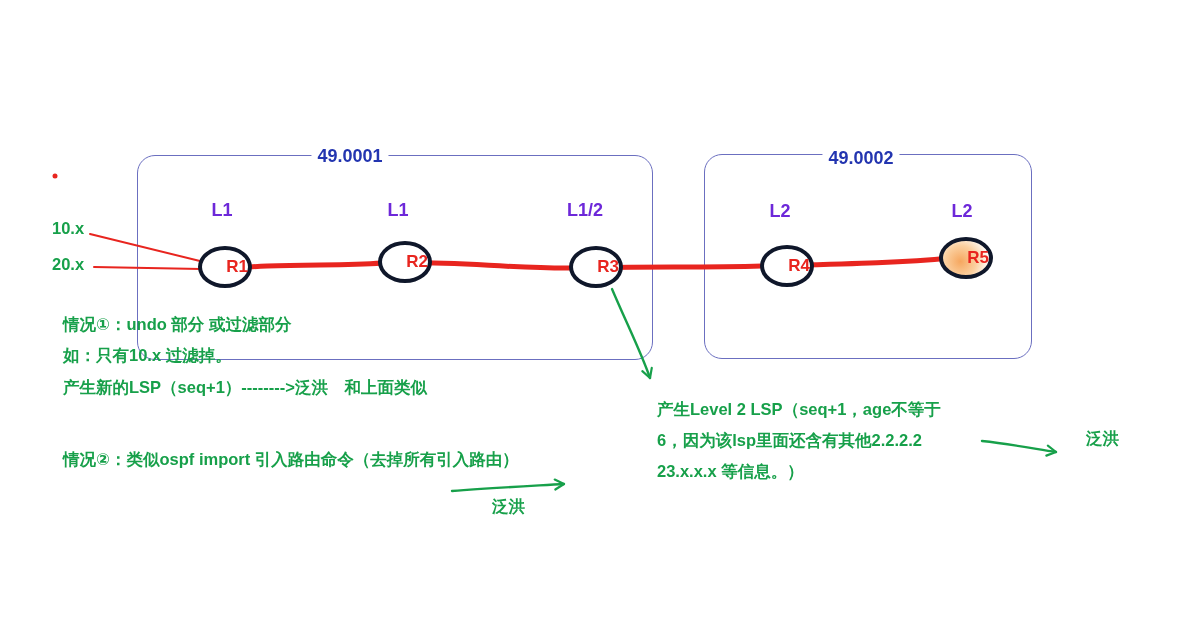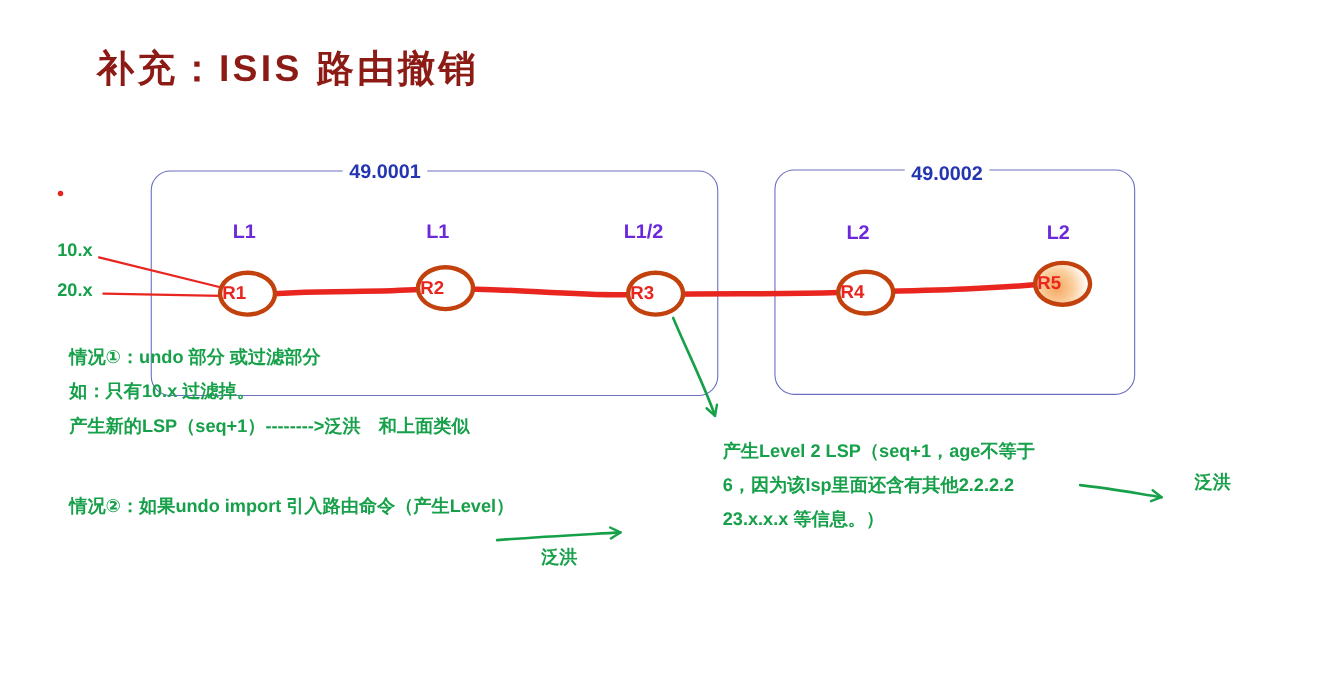--- a/index.html
+++ b/index.html
@@ -48,26 +48,26 @@
     background: #ffffff;
     padding: 0 6px;
     white-space: nowrap;
     z-index: 2;
   }
 
   .router {
     position: absolute;
     width: 54px;
     height: 42px;
-    border: 4px solid #c2410c;
+    border: 4px solid #0f172a;
     border-radius: 50%;
     background: #ffffff;
     display: flex;
     align-items: center;
-    justify-content: flex-start;
+    justify-content: flex-end;
     font-weight: bold;
     font-size: 17px;
     color: #e8251f;
     z-index: 2;
   }
   .router.hl {
     background: radial-gradient(circle at 38% 60%, #f6a75f 0%, #fbd0a0 45%, #ffffff 82%);
   }
 
   .lvl {
@@ -87,21 +87,20 @@
     color: #17a04a;
     white-space: nowrap;
     z-index: 2;
   }
 </style>
 </head>
 <body>
 
 <div class="canvas">
 
-  <h1 class="title">补充：ISIS 路由撤销</h1>
 
   <div class="area" style="left:137px; top:155px; width:516px; height:205px;"></div>
   <div class="area" style="left:704px; top:154px; width:328px; height:205px;"></div>
 
   <span class="area-label" style="left:350px; top:146px;">49.0001</span>
   <span class="area-label" style="left:861px; top:148px;">49.0002</span>
 
   <svg class="lines" width="1201" height="623" viewBox="0 0 1201 623">
     <defs>
       <marker id="garr" markerWidth="16" markerHeight="16" refX="11" refY="7" orient="auto" markerUnits="userSpaceOnUse">
@@ -145,21 +144,21 @@
     <span>R5</span>
   </div>
 
   <div class="gtext" style="left:52px; top:219px;">10.x</div>
   <div class="gtext" style="left:52px; top:255px;">20.x</div>
 
   <div class="gtext" style="left:63px; top:314px;">情况①：undo 部分 或过滤部分</div>
   <div class="gtext" style="left:63px; top:345px;">如：只有10.x 过滤掉。</div>
   <div class="gtext" style="left:63px; top:377px;">产生新的LSP（seq+1）--------&gt;泛洪　和上面类似</div>
 
-  <div class="gtext" style="left:63px; top:449px;">情况②：如果undo import 引入路由命令（产生Level）</div>
+  <div class="gtext" style="left:63px; top:449px;">情况②：类似ospf import 引入路由命令（去掉所有引入路由）</div>
   <div class="gtext" style="left:492px; top:496px;">泛洪</div>
 
   <div class="gtext" style="left:657px; top:399px;">产生Level 2 LSP（seq+1，age不等于</div>
   <div class="gtext" style="left:657px; top:430px;">6，因为该lsp里面还含有其他2.2.2.2</div>
   <div class="gtext" style="left:657px; top:461px;">23.x.x.x 等信息。）</div>
   <div class="gtext" style="left:1086px; top:428px;">泛洪</div>
 
 
 </div>
 

